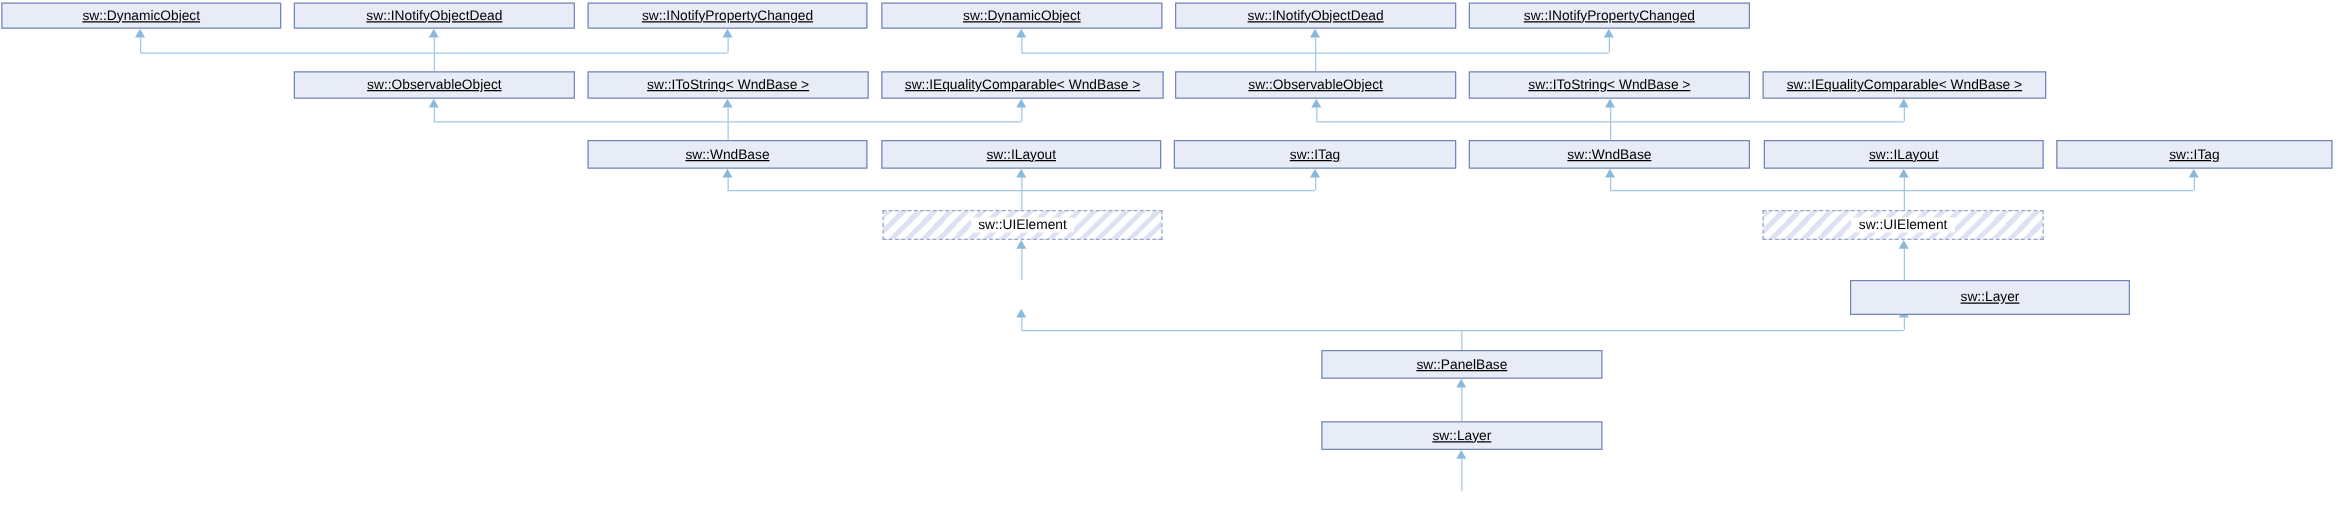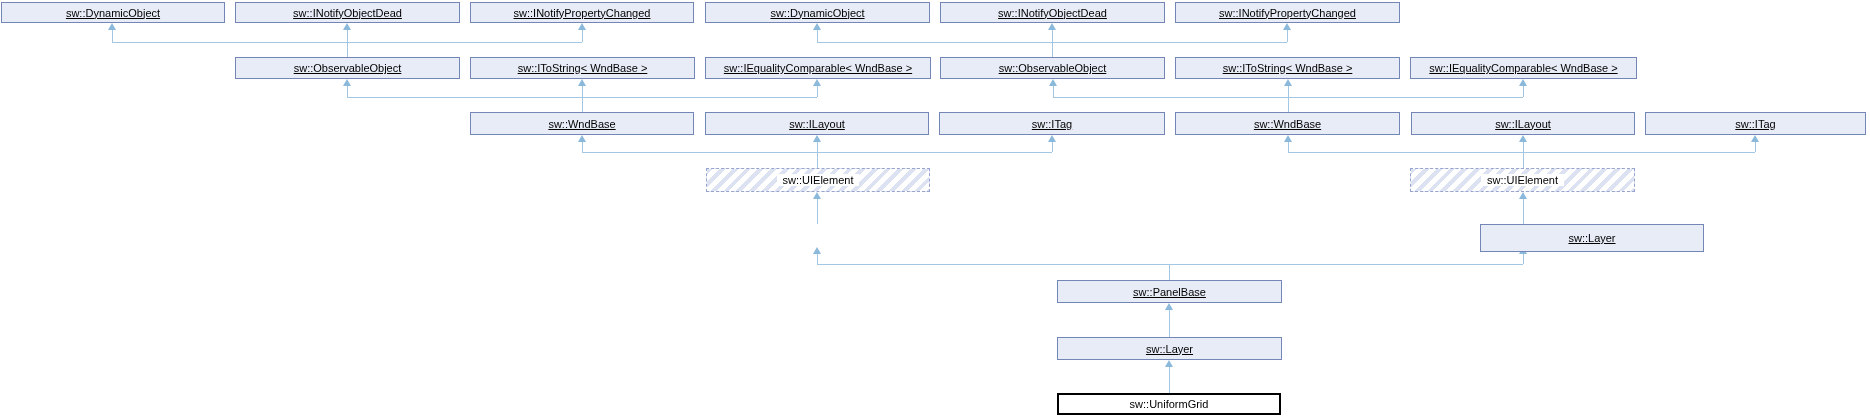--- a/index.html
+++ b/index.html
@@ -172,16 +172,13 @@
     </div>
     <div class="node solid" style="left: 1480px; top: 224px; width: 224px; height: 28px; align-items: center;">
       <span class="lbl">sw::Layer</span>
     </div>
     <div class="node solid" style="left: 1057px; top: 280px; width: 225px; height: 23px;">
       <span class="lbl">sw::PanelBase</span>
     </div>
     <div class="node solid" style="left: 1057px; top: 337px; width: 225px; height: 23px;">
       <span class="lbl">sw::Layer</span>
     </div>
-    <div class="node target" style="left: 1057px; top: 393px; width: 224px; height: 22px;">
-      <span class="lbl">sw::UniformGrid</span>
-    </div>
   </div>
 
 </body></html>

